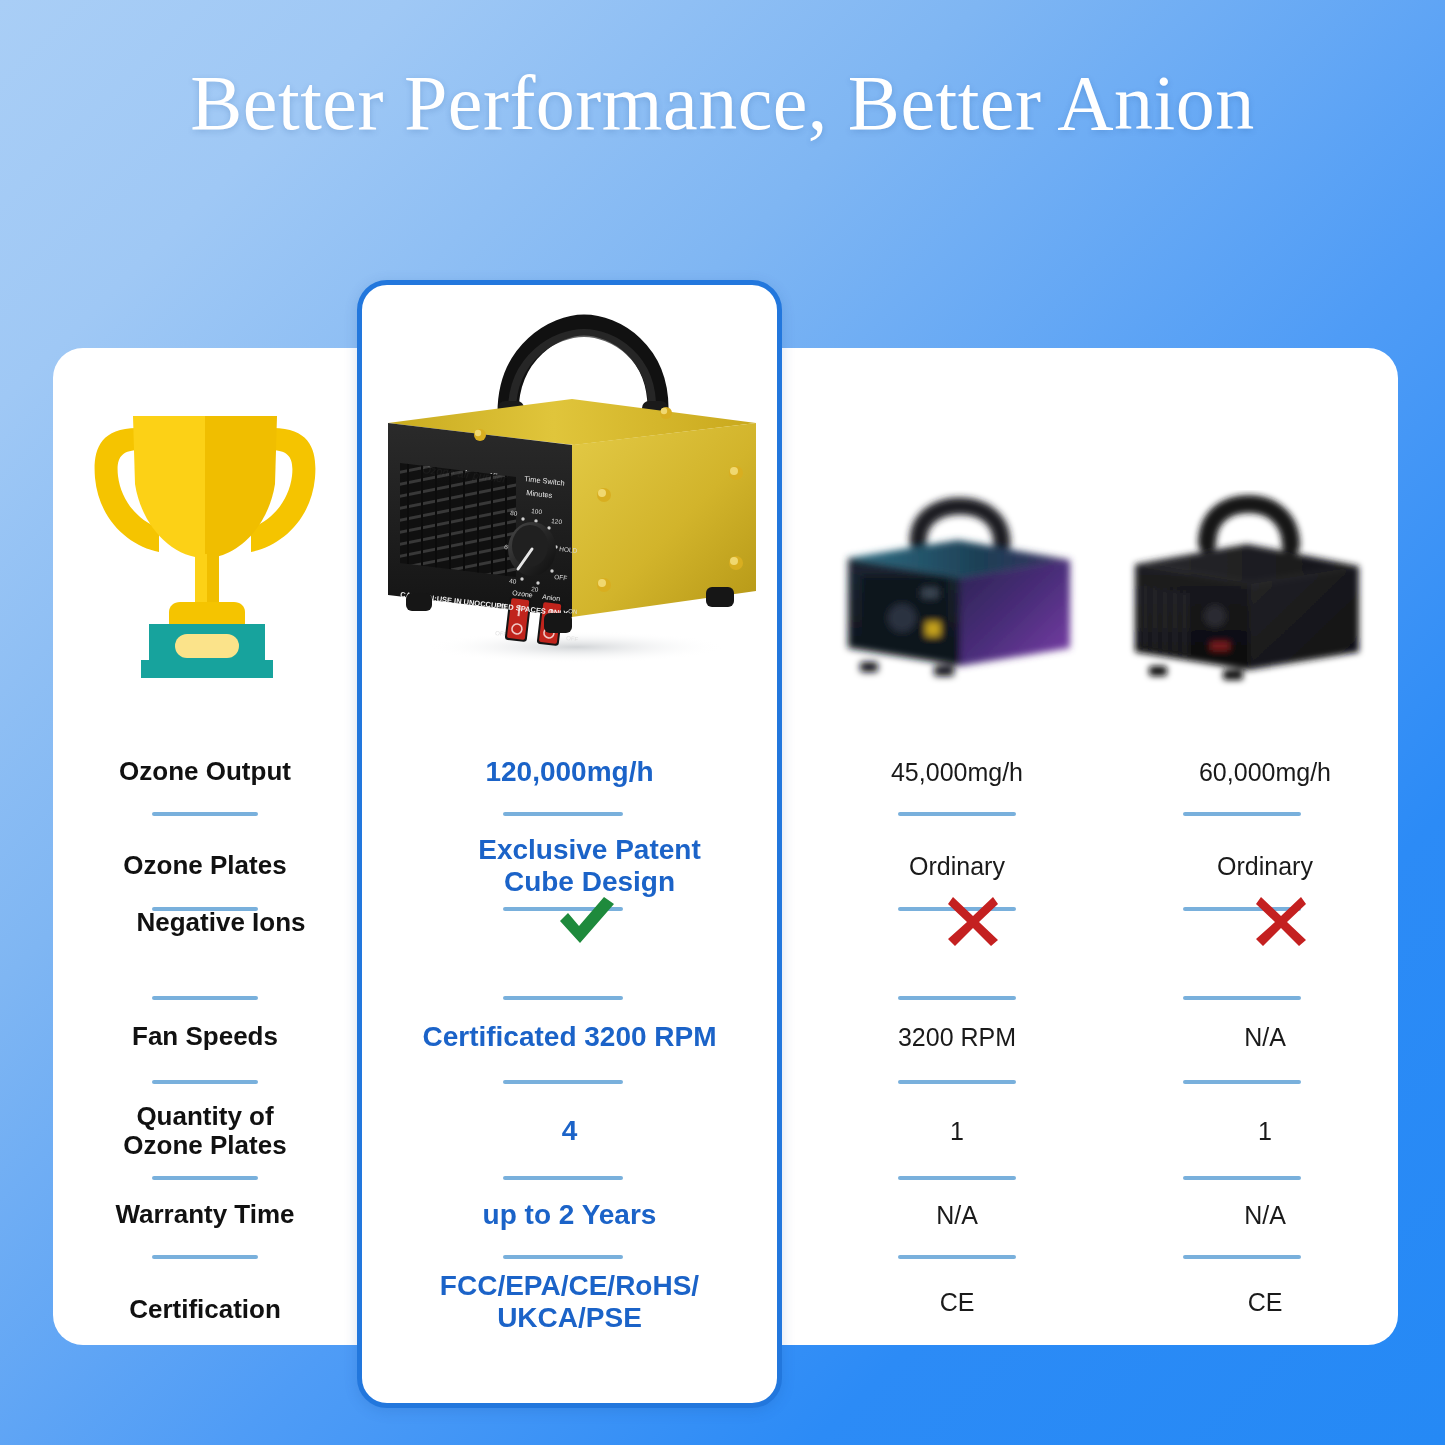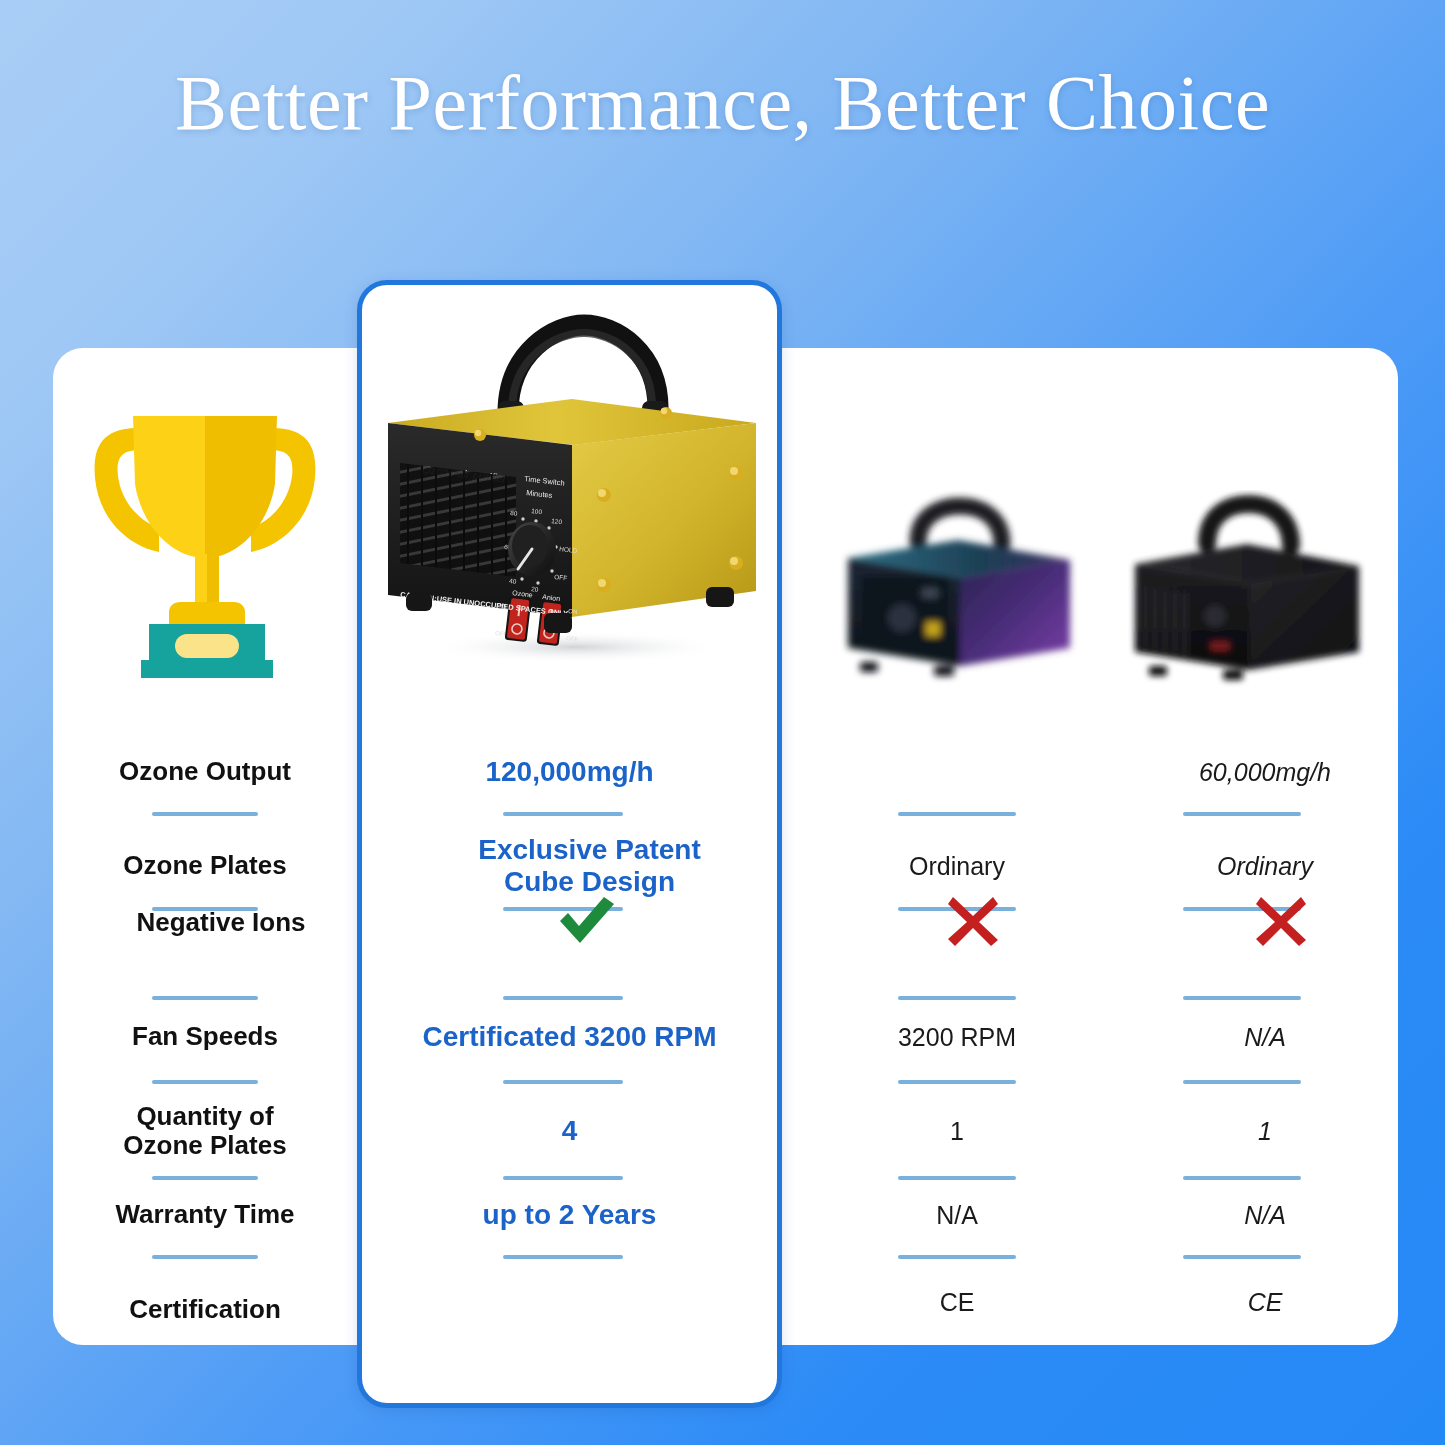--- a/index.html
+++ b/index.html
@@ -44,21 +44,21 @@
   .row{position:absolute;left:0;width:1445px;}
   .cell{
     position:absolute;text-align:center;
     display:flex;flex-direction:column;align-items:center;justify-content:center;
   }
   .cell .txt{width:100%;}
 
   .c-label  {left:53px;  width:304px;}
   .c-feature{left:362px; width:415px;text-align:center;}
   .c-a      {left:782px; width:350px;}
-  .c-b      {left:1132px;width:266px;font-style:italic;}
+  .c-b      {left:1132px;width:266px;}
 
   .lbl{
     font-size:26px;font-weight:bold;color:#111111;line-height:1.13;
   }
   .feat{
     font-size:28px;font-weight:bold;color:#1B63C8;line-height:1.13;
   }
   .riv{
     font-size:25px;font-weight:normal;color:#1A1A1A;line-height:1.13;
   }
@@ -79,21 +79,21 @@
   .trophy-svg{display:block;width:240px;height:300px;}
 
   
   .hero-svg{display:block;width:408px;height:400px;}
   
   .rival-svg{display:block;width:270px;height:210px;}
 </style>
 </head>
 <body>
 
-<div id="title">Better Performance, Better Choice</div>
+<div id="title">Better Performance, Better Anion</div>
 
 <div id="board"></div>
 
 <div id="feature-card"></div>
 
 <div id="trophy-wrap">
   <svg class="trophy-svg" viewBox="0 0 240 300" xmlns="http://www.w3.org/2000/svg" aria-hidden="true">
 
     <path d="M52 36 C12 36 8 62 10 86 C14 128 44 154 74 160 L74 136 C52 128 36 108 33 84 C31 66 36 58 55 58 L74 58 L74 36 Z" fill="#F5C400"></path>
 
@@ -343,20 +343,23 @@
 
 <div id="rows">
 
   <div class="row" style="top:745px;height:54px;padding-left:20px;">
     <div class="cell c-label" style="top:0;height:54px;">
       <span class="txt lbl">Ozone Output</span>
     </div>
     <div class="cell c-feature" style="top:0;height:54px;">
       <span class="txt feat">120,000mg/h</span>
     </div>
+    <div class="cell c-a" style="top:0;height:54px;">
+      <span class="txt riv">45,000mg/h</span>
+    </div>
     <div class="cell c-b" style="top:0;height:54px;">
       <span class="txt riv">60,000mg/h</span>
     </div>
   </div>
   <div class="divbar db-label" style="top:812px;"></div>
   <div class="divbar db-feature" style="top:812px;"></div>
   <div class="divbar db-a" style="top:812px;"></div>
   <div class="divbar db-b" style="top:812px;"></div>
 
   <div class="row" style="top:832px;height:68px;">
@@ -463,20 +466,23 @@
   </div>
   <div class="divbar db-label" style="top:1255px;"></div>
   <div class="divbar db-feature" style="top:1255px;"></div>
   <div class="divbar db-a" style="top:1255px;"></div>
   <div class="divbar db-b" style="top:1255px;"></div>
 
   <div class="row" style="top:1268px;height:68px;">
     <div class="cell c-label" style="top:8px;height:68px;">
       <span class="txt lbl">Certification</span>
     </div>
+    <div class="cell c-feature" style="top:0;height:68px;">
+      <span class="txt feat">FCC/EPA/CE/RoHS/<br>UKCA/PSE</span>
+    </div>
     <div class="cell c-a" style="top:0;height:68px;">
       <span class="txt riv">CE</span>
     </div>
     <div class="cell c-b" style="top:0;height:68px;">
       <span class="txt riv">CE</span>
     </div>
   </div>
 
 </div>
 

